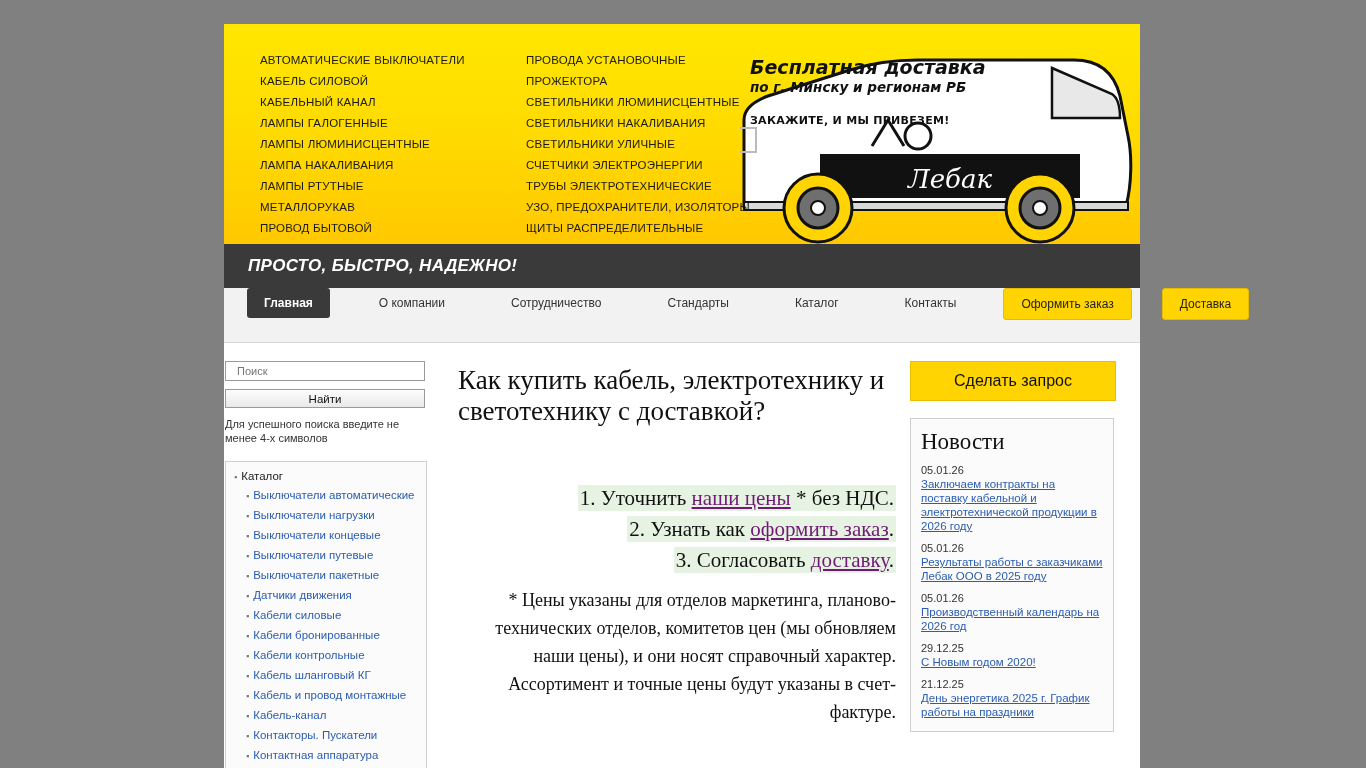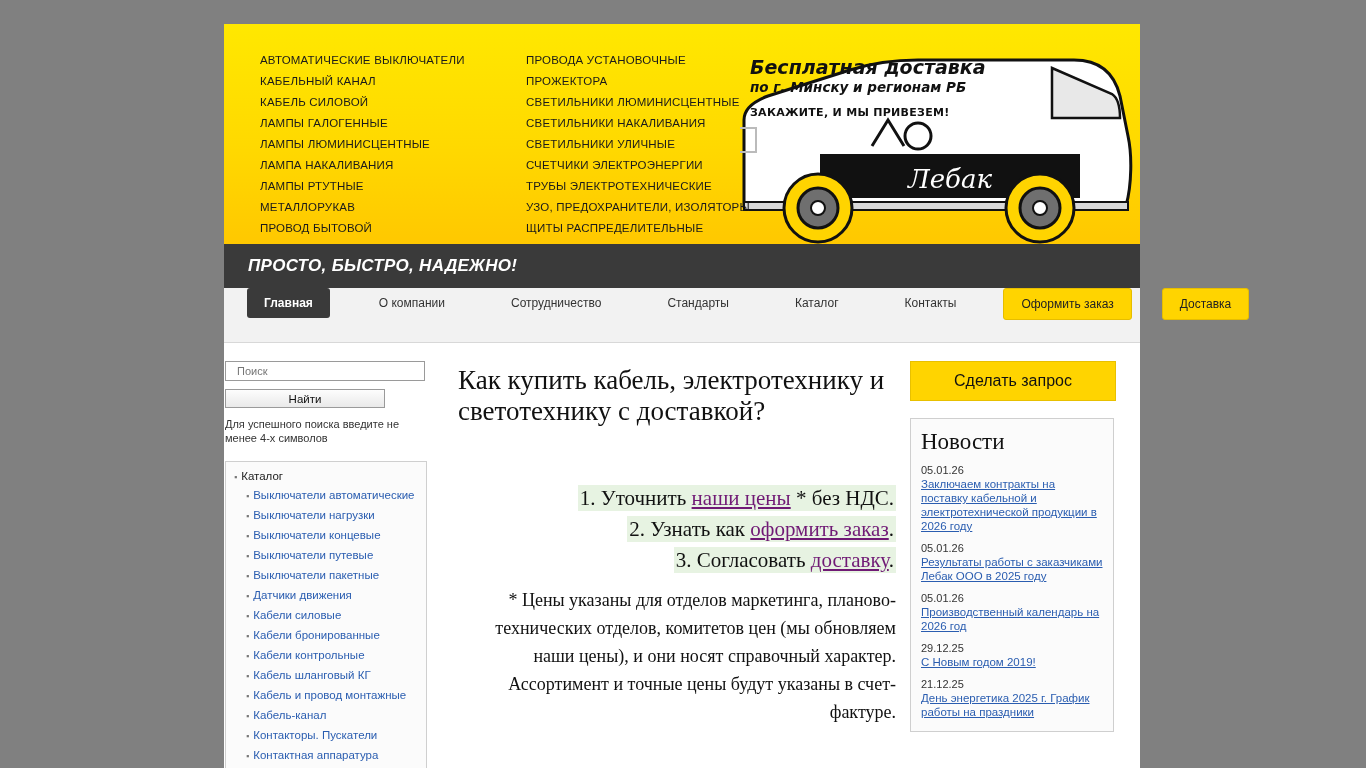--- a/index.html
+++ b/index.html
@@ -75,21 +75,21 @@
     line-height: 23px;
   }
   .tb2 {
     font-family: "DejaVu Sans", sans-serif;
     font-weight: bold;
     font-style: italic;
     font-size: 13.5px;
     line-height: 17px;
   }
   .tb3 {
-    margin-top: 10px;
+    margin-top: 18px;
     font-family: "DejaVu Sans", sans-serif;
     font-weight: bold;
     font-size: 11px;
     letter-spacing: .3px;
   }
   .tagline-bar {
     position: relative;
     width: 916px;
     height: 44px;
     background: #3a3a3a;
@@ -158,21 +158,21 @@
     box-sizing: border-box;
     border: 1px solid #9a9a9a;
     background: #fff;
     font-size: 11px;
     padding: 2px 11px;
     color: #555;
     display: block;
     margin-left: 1px;
   }
   .search-btn {
-    width: 160px;
+    width: 200px;
     height: 19px;
     margin-top: 8px;
     margin-left: 1px;
     background: linear-gradient(180deg,#fdfdfd,#e9e9e9);
     border: 1px solid #9a9a9a;
     font-size: 11.5px;
     color: #111;
     cursor: pointer;
   }
   .search-hint {
@@ -286,22 +286,22 @@
 </head>
 <body>
 
 <div class="page">
 
   <div class="header">
 
     <div class="menu-cols">
       <div class="menu-col col1">
         <a href="#">АВТОМАТИЧЕСКИЕ ВЫКЛЮЧАТЕЛИ</a>
+        <a href="#">КАБЕЛЬ СИЛОВОЙ</a>
         <a href="#">КАБЕЛЬНЫЙ КАНАЛ</a>
-        <a href="#">КАБЕЛЬ СИЛОВОЙ</a>
         <a href="#">ЛАМПЫ ГАЛОГЕННЫЕ</a>
         <a href="#">ЛАМПЫ ЛЮМИНИСЦЕНТНЫЕ</a>
         <a href="#">ЛАМПА НАКАЛИВАНИЯ</a>
         <a href="#">ЛАМПЫ РТУТНЫЕ</a>
         <a href="#">МЕТАЛЛОРУКАВ</a>
         <a href="#">ПРОВОД БЫТОВОЙ</a>
       </div>
       <div class="menu-col">
         <a href="#">ПРОВОДА УСТАНОВОЧНЫЕ</a>
         <a href="#">ПРОЖЕКТОРА</a>
@@ -428,21 +428,21 @@
         <div>
           <div class="news-date">05.01.26</div>
           <a href="#" class="news-link">Результаты работы с заказчиками Лебак ООО в 2025 году</a>
         </div>
         <div>
           <div class="news-date">05.01.26</div>
           <a href="#" class="news-link">Производственный календарь на 2026 год</a>
         </div>
         <div>
           <div class="news-date">29.12.25</div>
-          <a href="#" class="news-link">С Новым годом 2019!</a>
+          <a href="#" class="news-link">С Новым годом 2020!</a>
         </div>
         <div>
           <div class="news-date">21.12.25</div>
           <a href="#" class="news-link">День энергетика 2025 г. График работы на праздники</a>
         </div>
       </div>
     </div>
 
   </div>
 </div>

